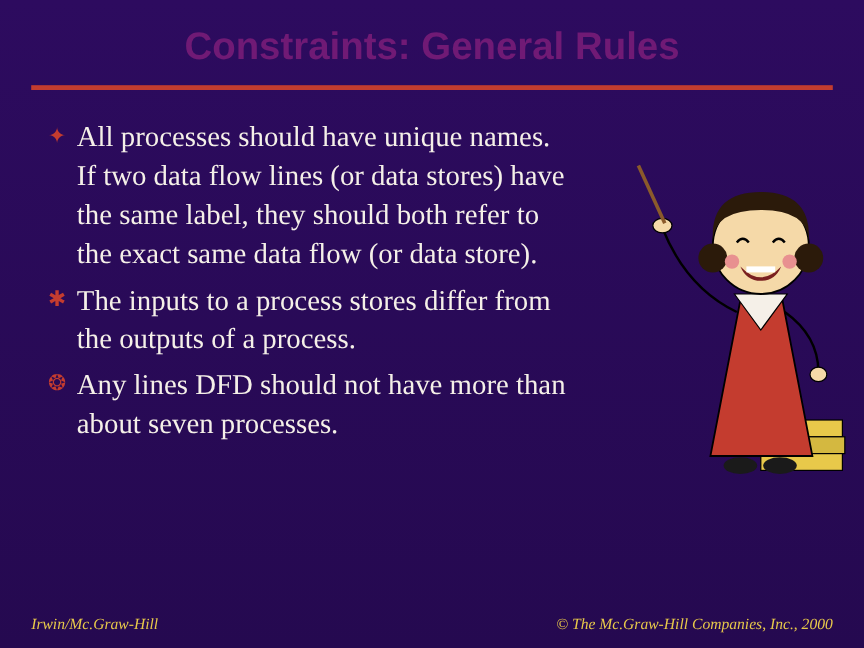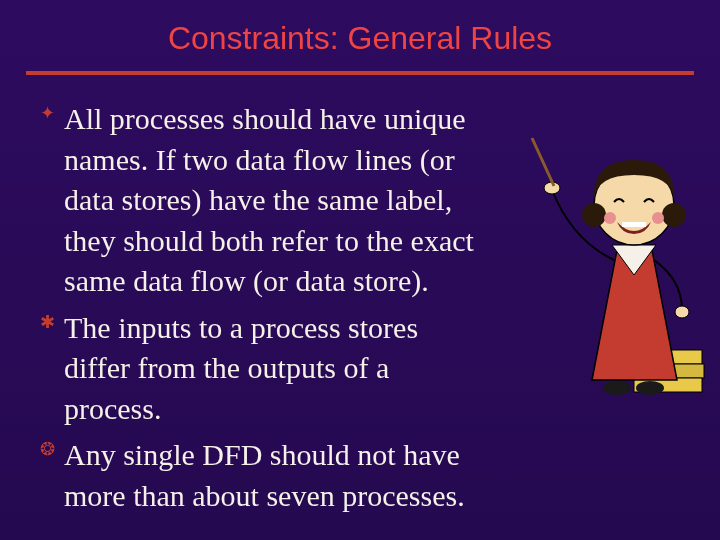--- a/index.html
+++ b/index.html
@@ -17,22 +17,22 @@
     height: 100%;
     position: relative;
   }
   .title-area {
     padding-top: 20px;
     text-align: center;
   }
   .title {
     font-family: Arial, Helvetica, sans-serif;
     font-size: 32px;
-    font-weight: normal;
-    color: #ef4444;
+    font-weight: bold;
+    color: #701a75;
     display: inline-block;
     padding-bottom: 10px;
   }
   .rule-line {
     height: 4px;
     background: #c43c2f;
     margin: 4px 26px 0 26px;
   }
   .content {
     padding: 24px 40px 0 40px;
@@ -51,21 +51,21 @@
     flex: 0 0 24px;
     font-size: 18px;
     line-height: 28px;
     text-align: left;
   }
   .b1 { color: #c43c2f; }
   .b2 { color: #c43c2f; }
   .b3 { color: #c43c2f; }
   .bullet-text {
     flex: 1;
-    font-size: 30px;
+    font-size: 24px;
     line-height: 1.35;
     color: #f5f0e8;
   }
   .illustration {
     position: absolute;
     right: 8px;
     top: 130px;
     width: 190px;
     height: 280px;
   }
@@ -104,21 +104,21 @@
         <div class="bullet-text">All processes should have unique names.  If two data flow lines (or data stores) have the same label, they should both refer to the exact same data flow (or data store).</div>
       </div>
 
       <div class="bullet">
         <div class="bullet-icon b2">✱</div>
         <div class="bullet-text">The inputs to a process stores differ from the outputs of a process.</div>
       </div>
 
       <div class="bullet">
         <div class="bullet-icon b3">❂</div>
-        <div class="bullet-text">Any single DFD should not have more than about seven processes.</div>
+        <div class="bullet-text">Any lines DFD should not have more than about seven processes.</div>
       </div>
 
     </div>
   </div>
 
   <div class="illustration">
     <svg viewBox="0 0 190 280" width="190" height="280">
 
       <rect x="110" y="220" width="70" height="14" fill="#e8c94a" stroke="#000" stroke-width="1"></rect>
       <rect x="108" y="234" width="74" height="14" fill="#d4b840" stroke="#000" stroke-width="1"></rect>
@@ -146,14 +146,18 @@
       <circle cx="88" cy="88" r="6" fill="#e89090"></circle>
       <circle cx="136" cy="88" r="6" fill="#e89090"></circle>
       <path d="M 95 92 Q 112 110 129 92 Q 124 104 112 104 Q 100 104 95 92 Z" fill="#7a2020"></path>
       <rect x="100" y="92" width="24" height="5" fill="#fff"></rect>
 
       <ellipse cx="95" cy="258" rx="14" ry="7" fill="#1a1a1a"></ellipse>
       <ellipse cx="128" cy="258" rx="14" ry="7" fill="#1a1a1a"></ellipse>
     </svg>
   </div>
 
+  <div class="footer">
+    <div class="footer-left">Irwin/Mc.Graw-Hill</div>
+    <div class="footer-right">© The Mc.Graw-Hill Companies, Inc., 2000</div>
+  </div>
 
 </div>
 
 </body></html>

